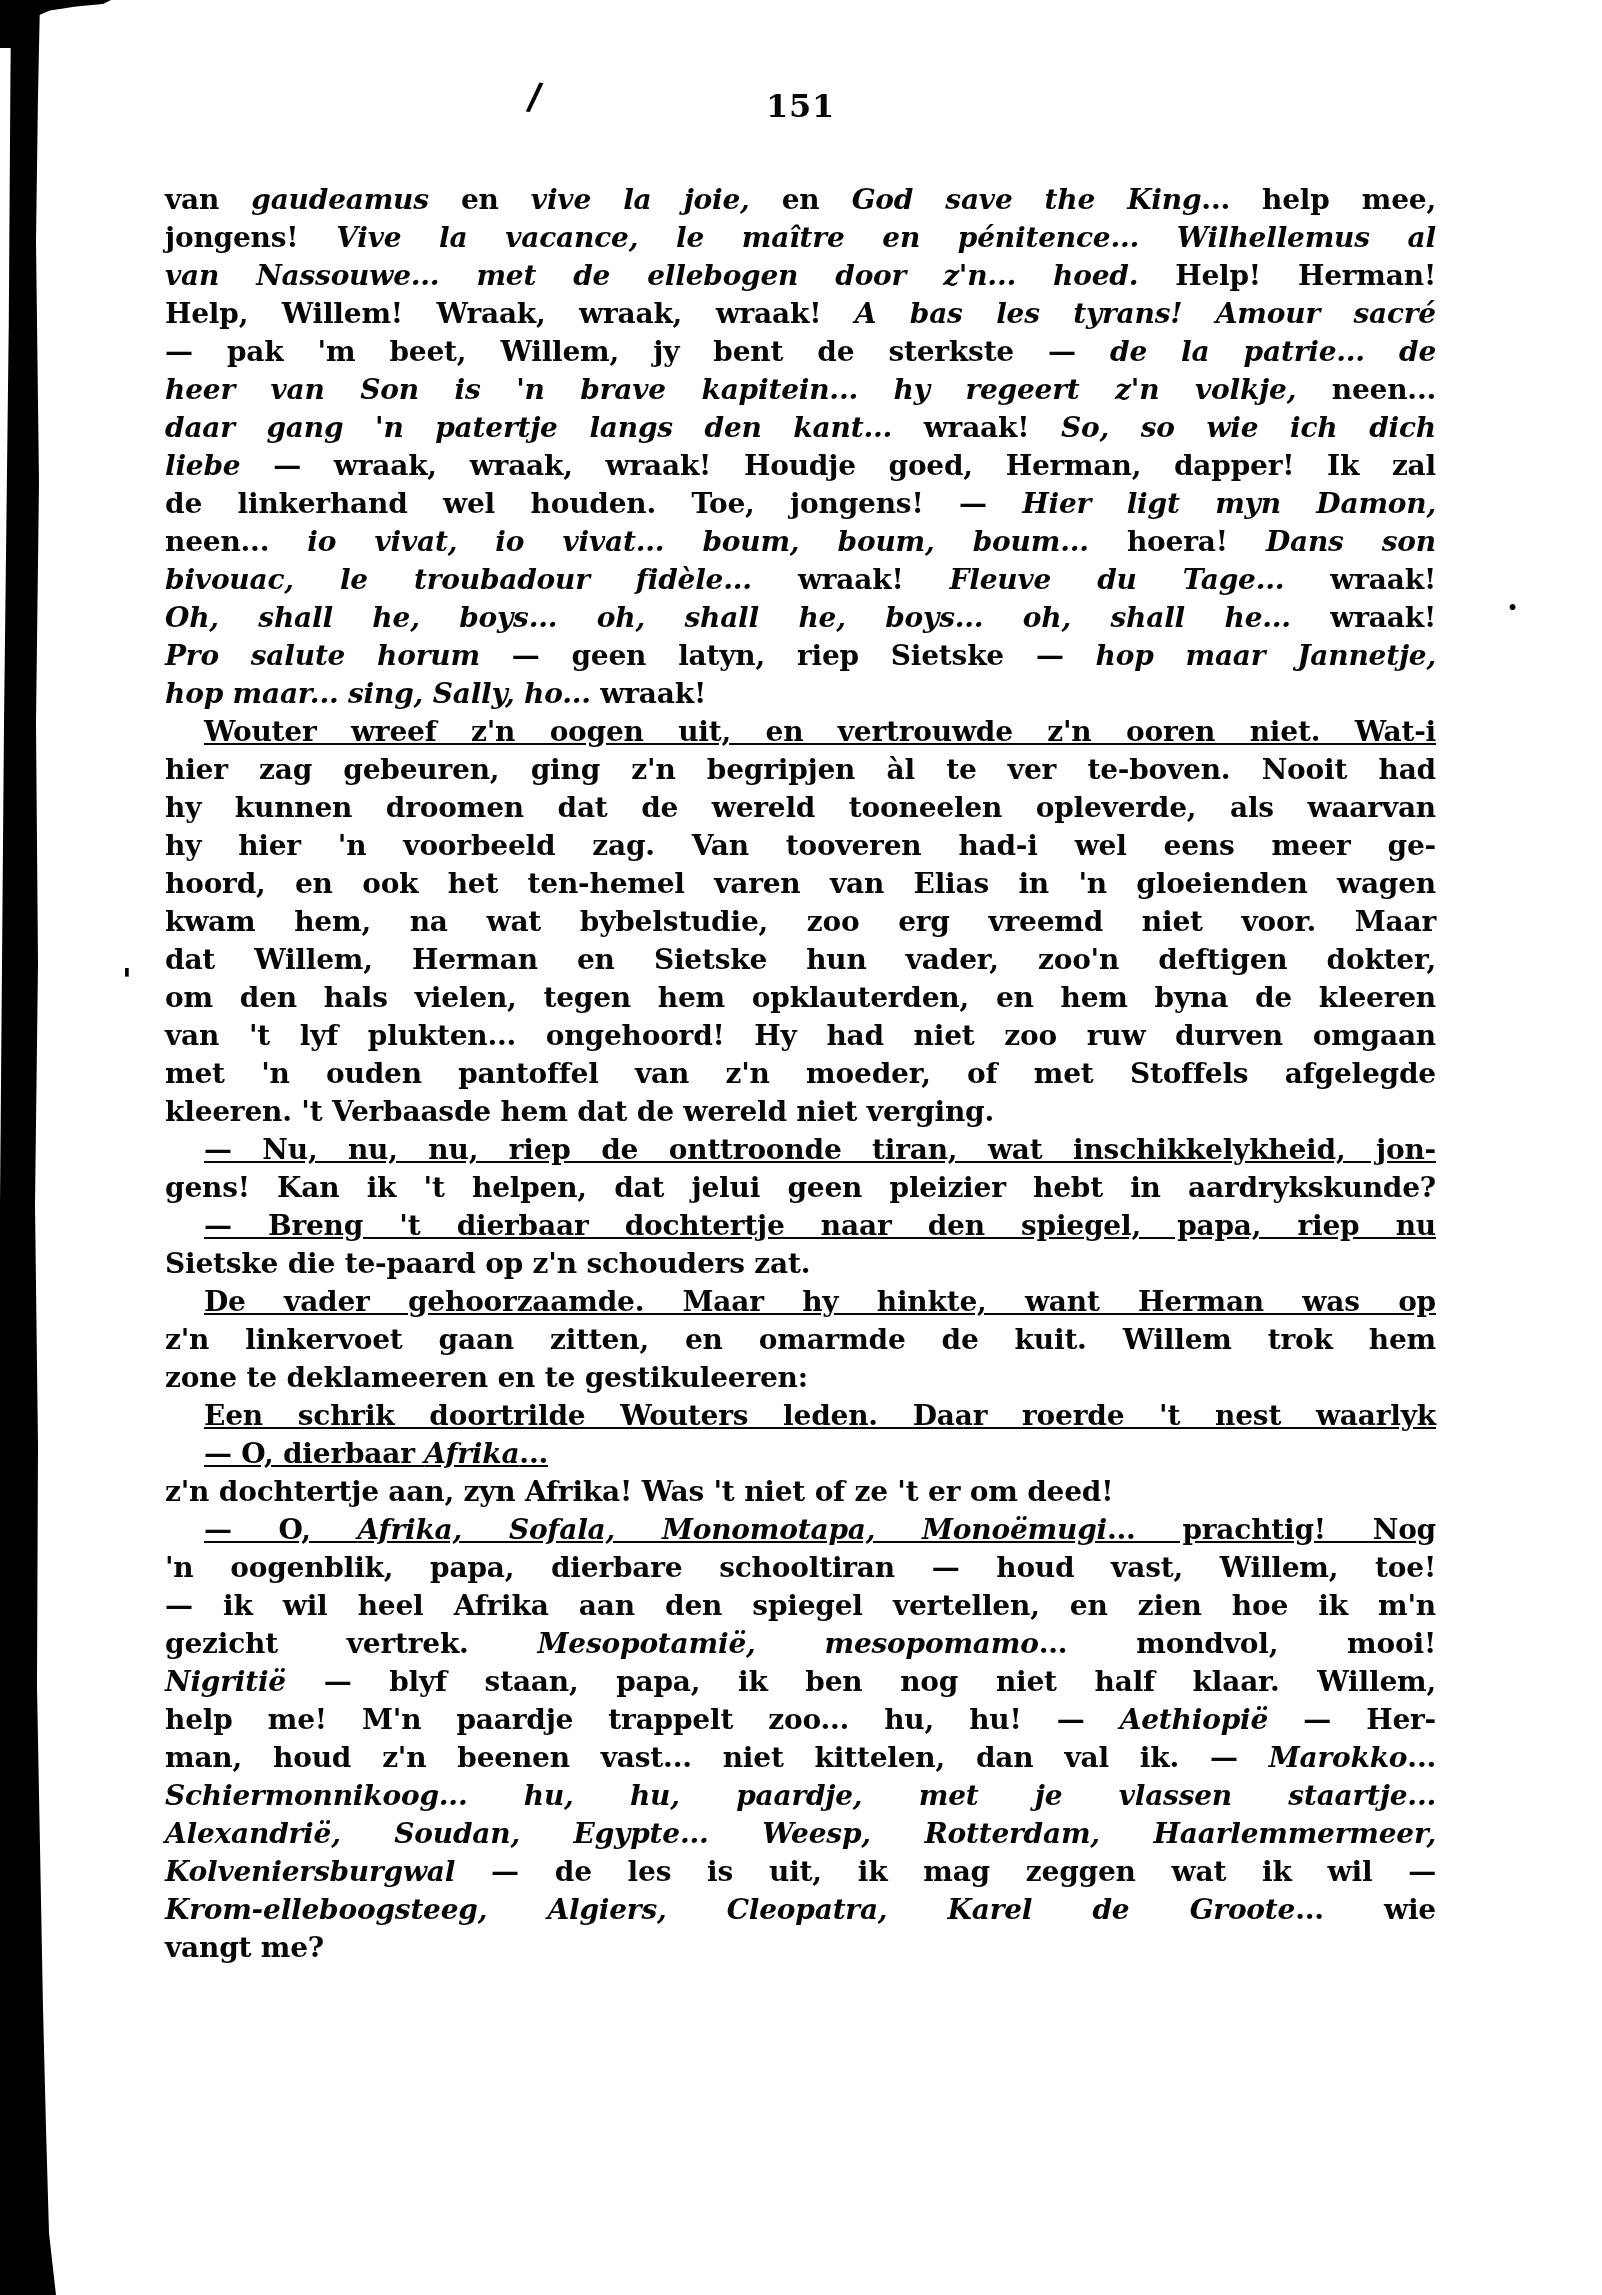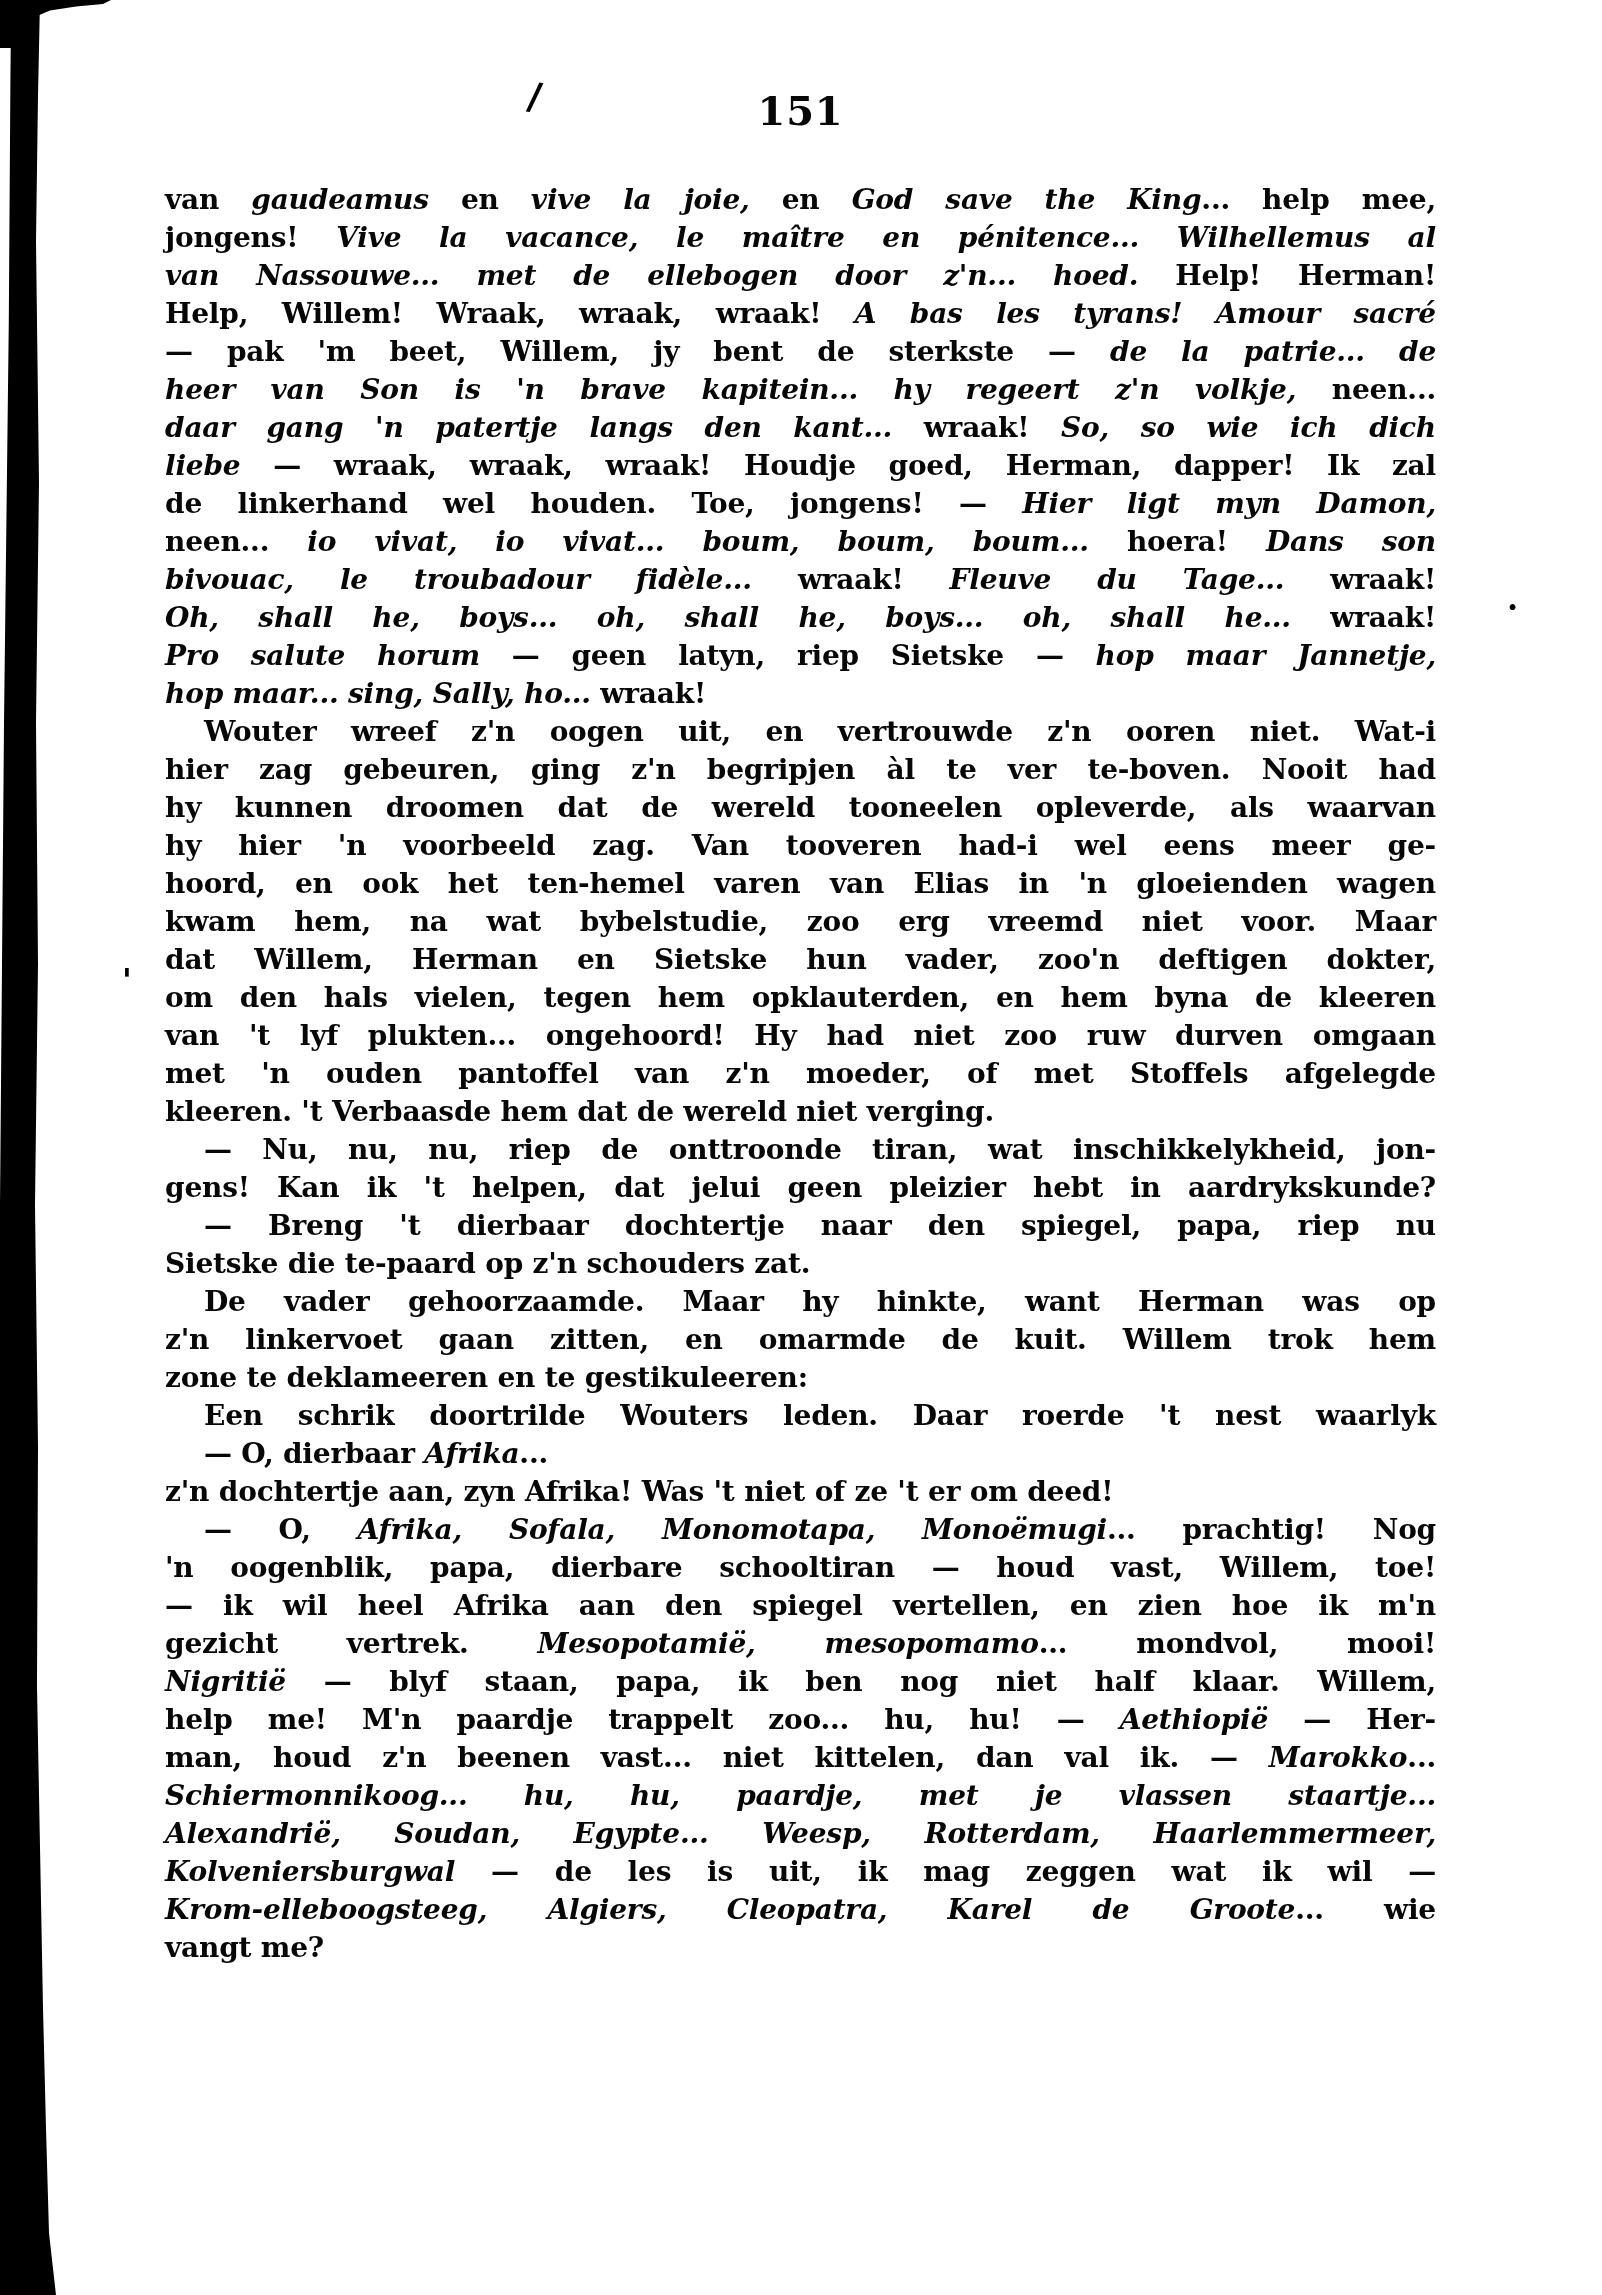--- a/index.html
+++ b/index.html
@@ -19,21 +19,21 @@
   }
   .scan-strip-top{
     position:absolute;left:0;top:0;width:120px;height:48px;
     background:#000;
     clip-path:polygon(0px 0px,111px 0px,103px 4px,76px 6.4px,50px 10.4px,37px 16px,29px 26px,24px 39px,22.5px 48px,0px 48px);
   }
   .page-number{
     position:absolute;
     left:165px;top:87px;width:1271px;
     text-align:center;
-    font-size:40px;font-weight:bold;
+    font-size:32px;font-weight:bold;
     letter-spacing:0.8px;
   }
   .text-block{
     position:absolute;
     left:165px;top:181px;width:1271px;
     font-size:28px;
     font-weight:bold;
     letter-spacing:-0.2px;
   }
   .line{
@@ -41,21 +41,21 @@
     height:38px;
     line-height:38px;
     white-space:nowrap;
     overflow:visible;
   }
   .line.justify{
     white-space:normal;
     text-align:justify;
     text-align-last:justify;
   }
-  .line.indent{ text-indent:39px; }
+  .line.indent{ text-indent:39px;text-decoration:underline; }
   .it{ font-style:italic; }
   
   .artifact{ position:absolute;font-weight:bold;color:#000; }
   .artifact-slash{ left:528px;top:74px;font-size:37px;transform:rotate(8deg); }
   .artifact-tick-left{ left:122px;top:961px;font-size:32px; }
   .artifact-dot-right{ left:1507px;top:580px;font-size:32px; }
 </style>
 </head>
 <body>
 

